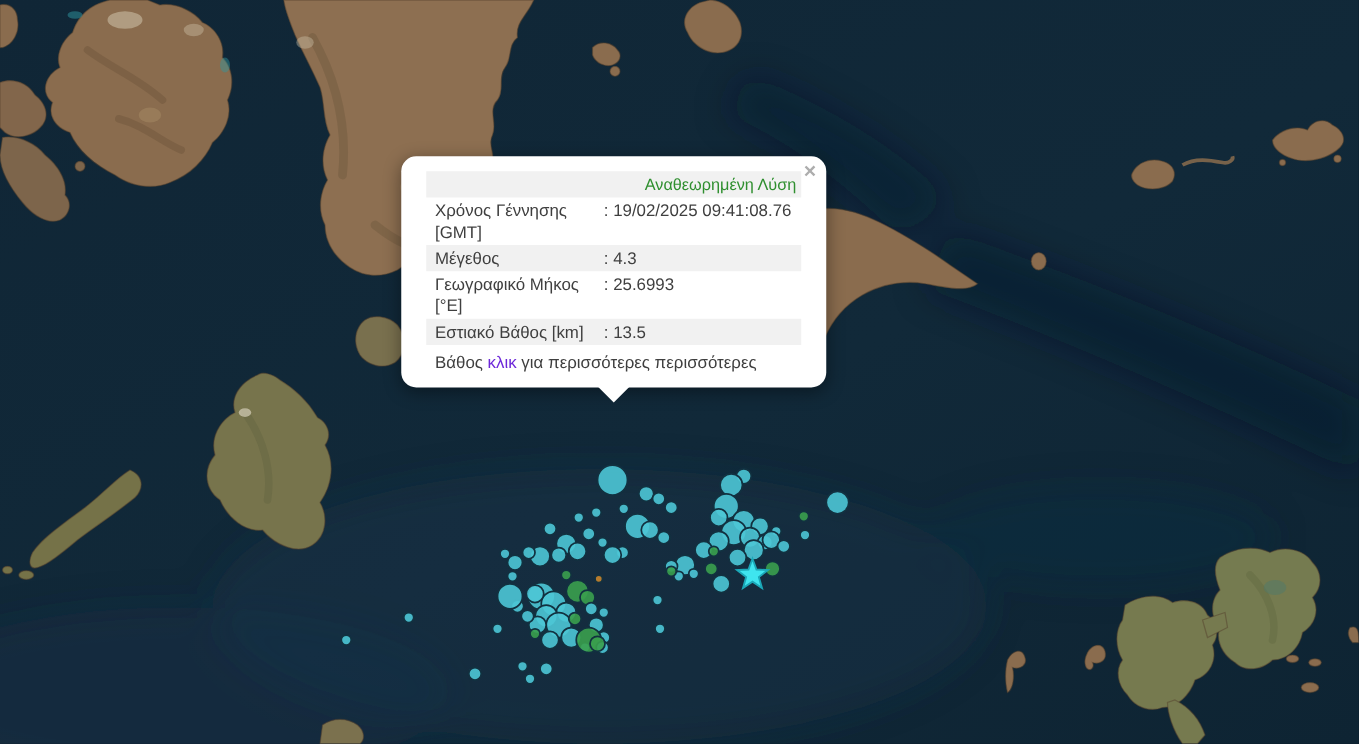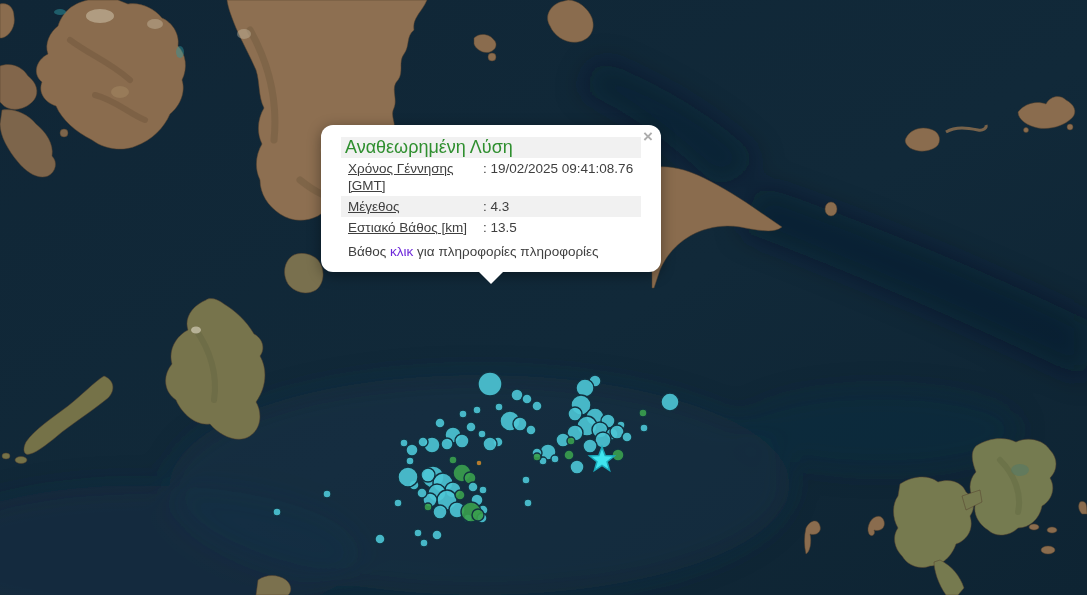--- a/index.html
+++ b/index.html
@@ -25,26 +25,26 @@
     content:"";position:absolute;left:50%;bottom:-12px;margin-left:-13px;
     width:0;height:0;border-left:13px solid transparent;
     border-right:13px solid transparent;border-top:13px solid #fff;
   }
   .popup-close{
     position:absolute;top:3px;right:8px;border:none;background:none;
     color:#adadad;font-size:17px;font-weight:bold;line-height:17px;
     cursor:pointer;padding:0;font-family:inherit;
   }
   .popup-title{
-    background:#f1f1f1;color:#2f8f2f;text-align:left;
-    padding:2px 4px;margin:0;font-weight:normal;font-size:18px;
+    background:#f1f1f1;color:#2f8f2f;text-align:right;
+    padding:2px 4px;margin:0;font-weight:normal;font-size:13px;
   }
   table.popup-table{border-collapse:collapse;width:100%;}
   .popup-table td{padding:2px 4px 2px 7px;vertical-align:top;}
-  .popup-table td.lbl{width:124px;text-decoration:underline;}
+  .popup-table td.lbl{width:124px;}
   .popup-table tr:nth-child(even){background:#f1f1f1;}
   .popup-footer{padding:5px 0 2px 7px;}
   .popup-footer a{color:#6d28d9;text-decoration:none;cursor:pointer;}
 </style>
 </head>
 <body>
 
 <div class="map-root">
 
   <svg width="1087" height="595" viewBox="0 0 1087 595">
@@ -254,22 +254,26 @@
       <tbody>
           <tr>
             <td class="lbl">Χρόνος Γέννησης [GMT]</td>
             <td>: 19/02/2025 09:41:08.76</td>
           </tr>
           <tr>
             <td class="lbl">Μέγεθος</td>
             <td>: 4.3</td>
           </tr>
           <tr>
+            <td class="lbl">Γεωγραφικό Μήκος [°E]</td>
+            <td>: 25.6993</td>
+          </tr>
+          <tr>
             <td class="lbl">Εστιακό Βάθος [km]</td>
             <td>: 13.5</td>
           </tr>
         </tbody>
     </table>
     <div class="popup-footer">
-      <span>Βάθος </span><a>κλικ</a><span> για πληροφορίες πληροφορίες</span>
+      <span>Βάθος </span><a>κλικ</a><span> για περισσότερες περισσότερες</span>
     </div>
   </div>
 </div>
 
 </body></html>

